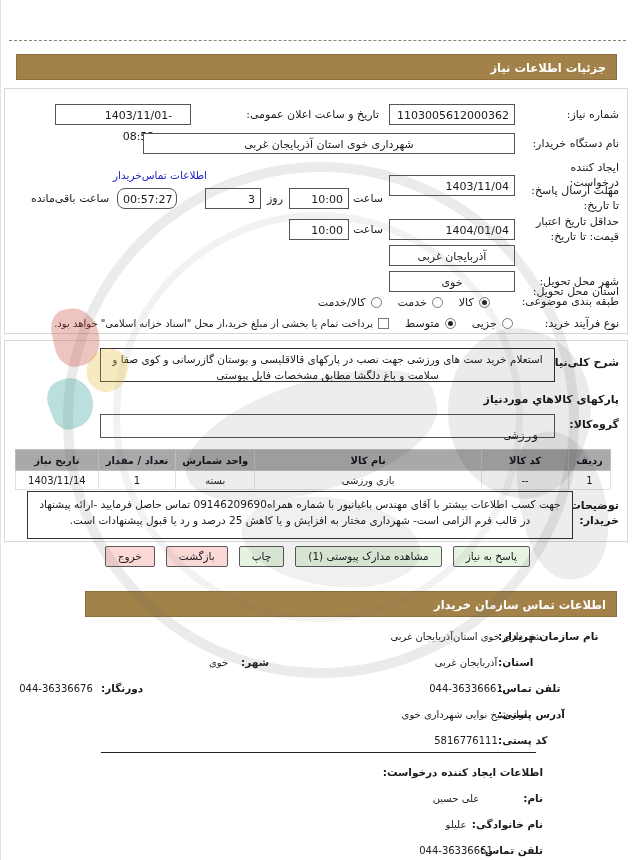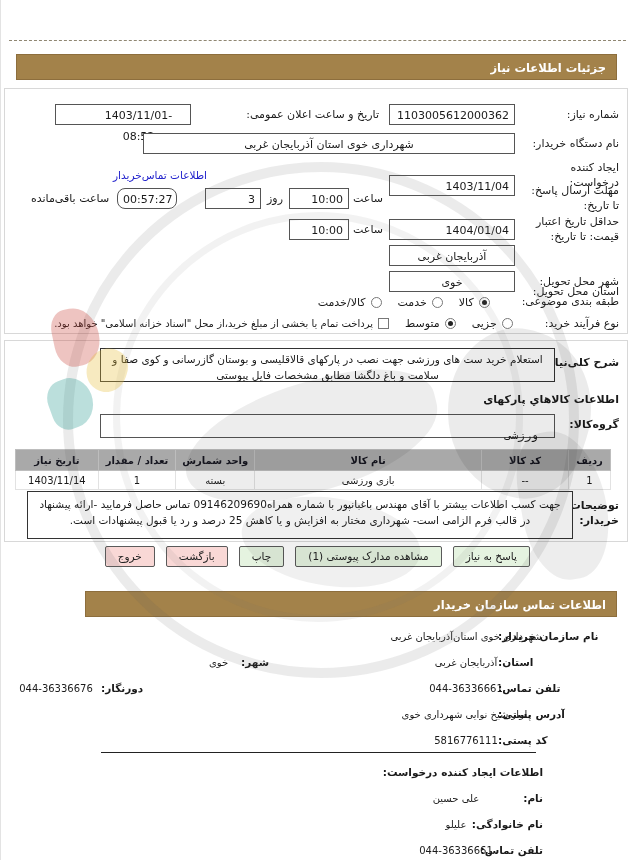--- a/index.html
+++ b/index.html
@@ -119,21 +119,21 @@
       <span class="sgap"></span>
       <span style="font-size:10px;">پرداخت تمام یا بخشی از مبلغ خرید،از محل "اسناد خزانه اسلامی" خواهد بود.</span>
     </div>
   </div>
 
   <div class="panel" style="top:340px;height:202px;">
 
     <span class="lbl blbl" style="right:8px;top:15px;">شرح کلی‌نیاز:</span>
     <div class="bigbox" style="right:72px;top:7px;width:455px;height:34px;">استعلام خرید ست های ورزشی جهت نصب در پارکهای قالاقلیسی و بوستان گازرسانی و کوی صفا و سلامت و باغ دلگشا مطابق مشخصات فایل پیوستی</div>
 
-    <span class="lbl blbl" style="right:8px;top:52px;">اطلاعات کالاهاي پارکهای</span>
+    <span class="lbl blbl" style="right:8px;top:52px;">پارکهای کالاهاي موردنياز</span>
 
     <span class="lbl blbl" style="right:8px;top:77px;">گروه‌کالا:</span>
     <div class="ibox" style="right:72px;top:73px;width:455px;text-align:right;padding:11px 16px;font-family:Liberation Mono, monospace;">ورزشی</div>
 
     <table class="goods">
       <thead>
         <tr>
           <th style="width:36px;">ردیف</th>
           <th style="width:88px;">کد کالا</th>
           <th style="width:244px;">نام کالا</th>

